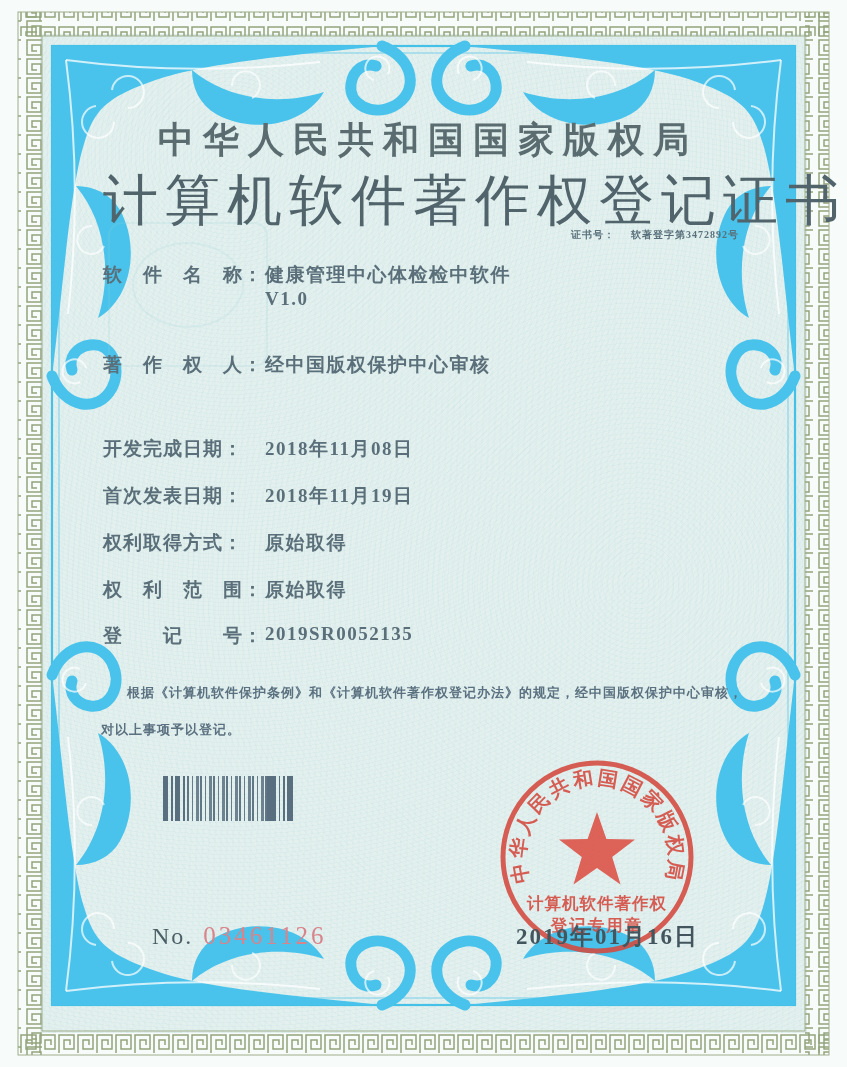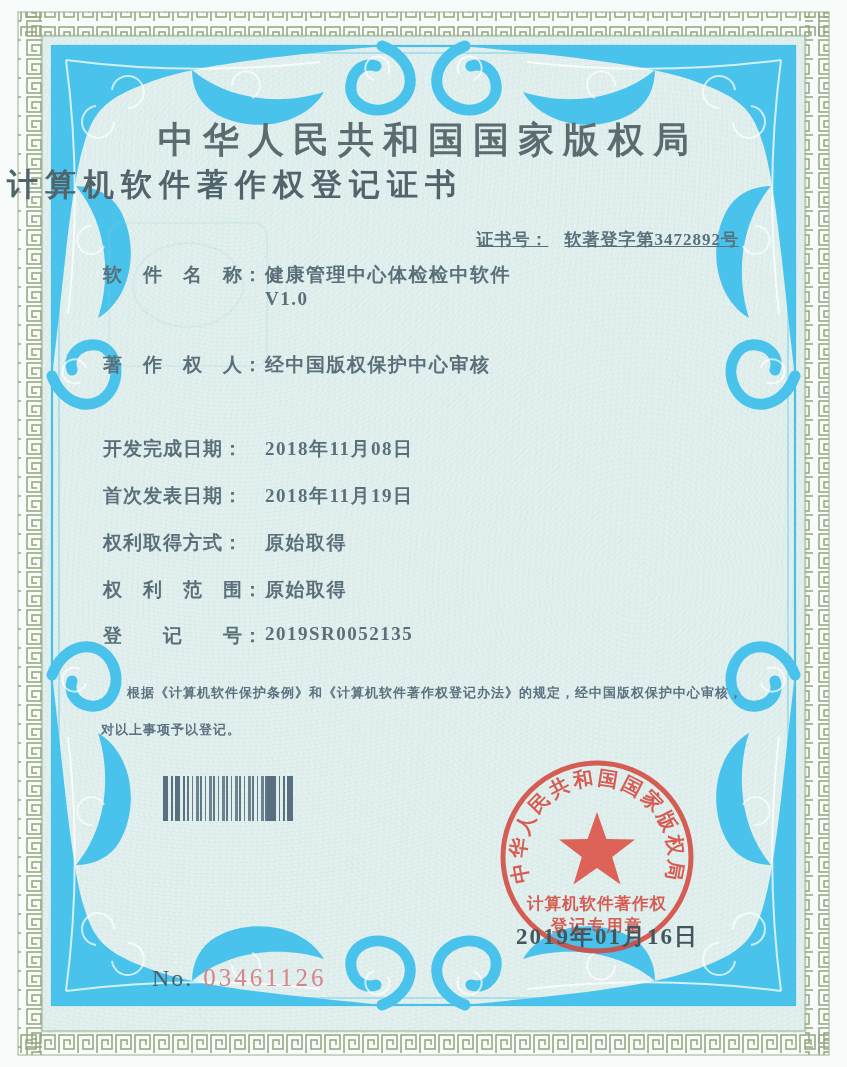--- a/index.html
+++ b/index.html
@@ -23,26 +23,26 @@
   }
   .watermark .inner {
     position:absolute; left:22px; top:18px; width:112px; height:86px;
     border:2px solid rgba(150,205,215,.28); border-radius:50%;
   }
   .authority {
     position:absolute; left:0; top:116px; width:100%; text-align:center;
     font-size:36px; font-weight:bold; letter-spacing:9px; color:#5b6c70; text-indent:9px;
   }
   .cert-title {
-    position:absolute; left:0; top:164px; width:100%; text-align:left;
-    font-size:31px; font-weight:bold; letter-spacing:7px; color:#52646b; text-indent:7px;
+    position:absolute; left:0; top:164px; width:100%; text-align:right;
+    font-size:55px; font-weight:normal; letter-spacing:7px; color:#52646b; text-indent:7px;
   }
   .certno {
-    position:absolute; right:108px; top:228px; font-size:17px; color:#59707b;
-    font-weight:bold; letter-spacing:1px;text-decoration:underline;
+    position:absolute; right:108px; top:228px; font-size:10px; color:#59707b;
+    font-weight:bold; letter-spacing:1px;
   }
   .certno .lbl { margin-right:16px; }
   .field { position:absolute; left:103px; font-size:19px; color:#5a6f79; font-weight:bold; width:660px; }
   .field .lbl { display:inline-block; width:162px; vertical-align:top; letter-spacing:1px; }
   .field .val { display:inline-block; letter-spacing:1.5px; }
   .f-name  { top:262px; }
   .f-name .ver { display:block; }
   .f-owner { top:352px; }
   .f-dev   { top:436px;text-decoration:underline; }
   .f-pub   { top:483px; }
@@ -65,21 +65,21 @@
   .bc-mid {
     flex:1; height:100%;
     background-image:
       repeating-linear-gradient(90deg, rgba(78,101,119,.95) 0 2px, rgba(0,0,0,0) 2px 5px, rgba(78,101,119,.9) 5px 6px, rgba(0,0,0,0) 6px 9px, rgba(78,101,119,.85) 9px 12px, rgba(0,0,0,0) 12px 13px),
       repeating-linear-gradient(0deg, rgba(227,240,238,.95) 0 2px, rgba(0,0,0,0) 2px 5px, rgba(227,240,238,.75) 5px 6px, rgba(0,0,0,0) 6px 10px);
   }
   .bc-right {
     width:26px; height:100%;
     background:repeating-linear-gradient(90deg,#4e6577 0 9px,rgba(0,0,0,0) 9px 12px,#4e6577 12px 13px,rgba(0,0,0,0) 13px 16px,#4e6577 16px 18px,rgba(0,0,0,0) 18px 20px);
   }
-  .serial { position:absolute; left:152px; top:964px; font-size:24px; }
+  .serial { position:absolute; left:152px; top:922px; font-size:24px; }
   .serial .no-lbl { color:#4c5f66; letter-spacing:2px; }
   .serial .no-val { color:#d9838a; font-size:25px; letter-spacing:3px; margin-left:10px; }
   svg.seal { position:absolute; left:497px; top:757px; opacity:.88; }
   .issue-date {
     position:absolute; left:516px; top:921px; font-size:23px; font-weight:bold;
     color:#43565e; letter-spacing:2px;
   }
 </style>
 </head>
 <body>

